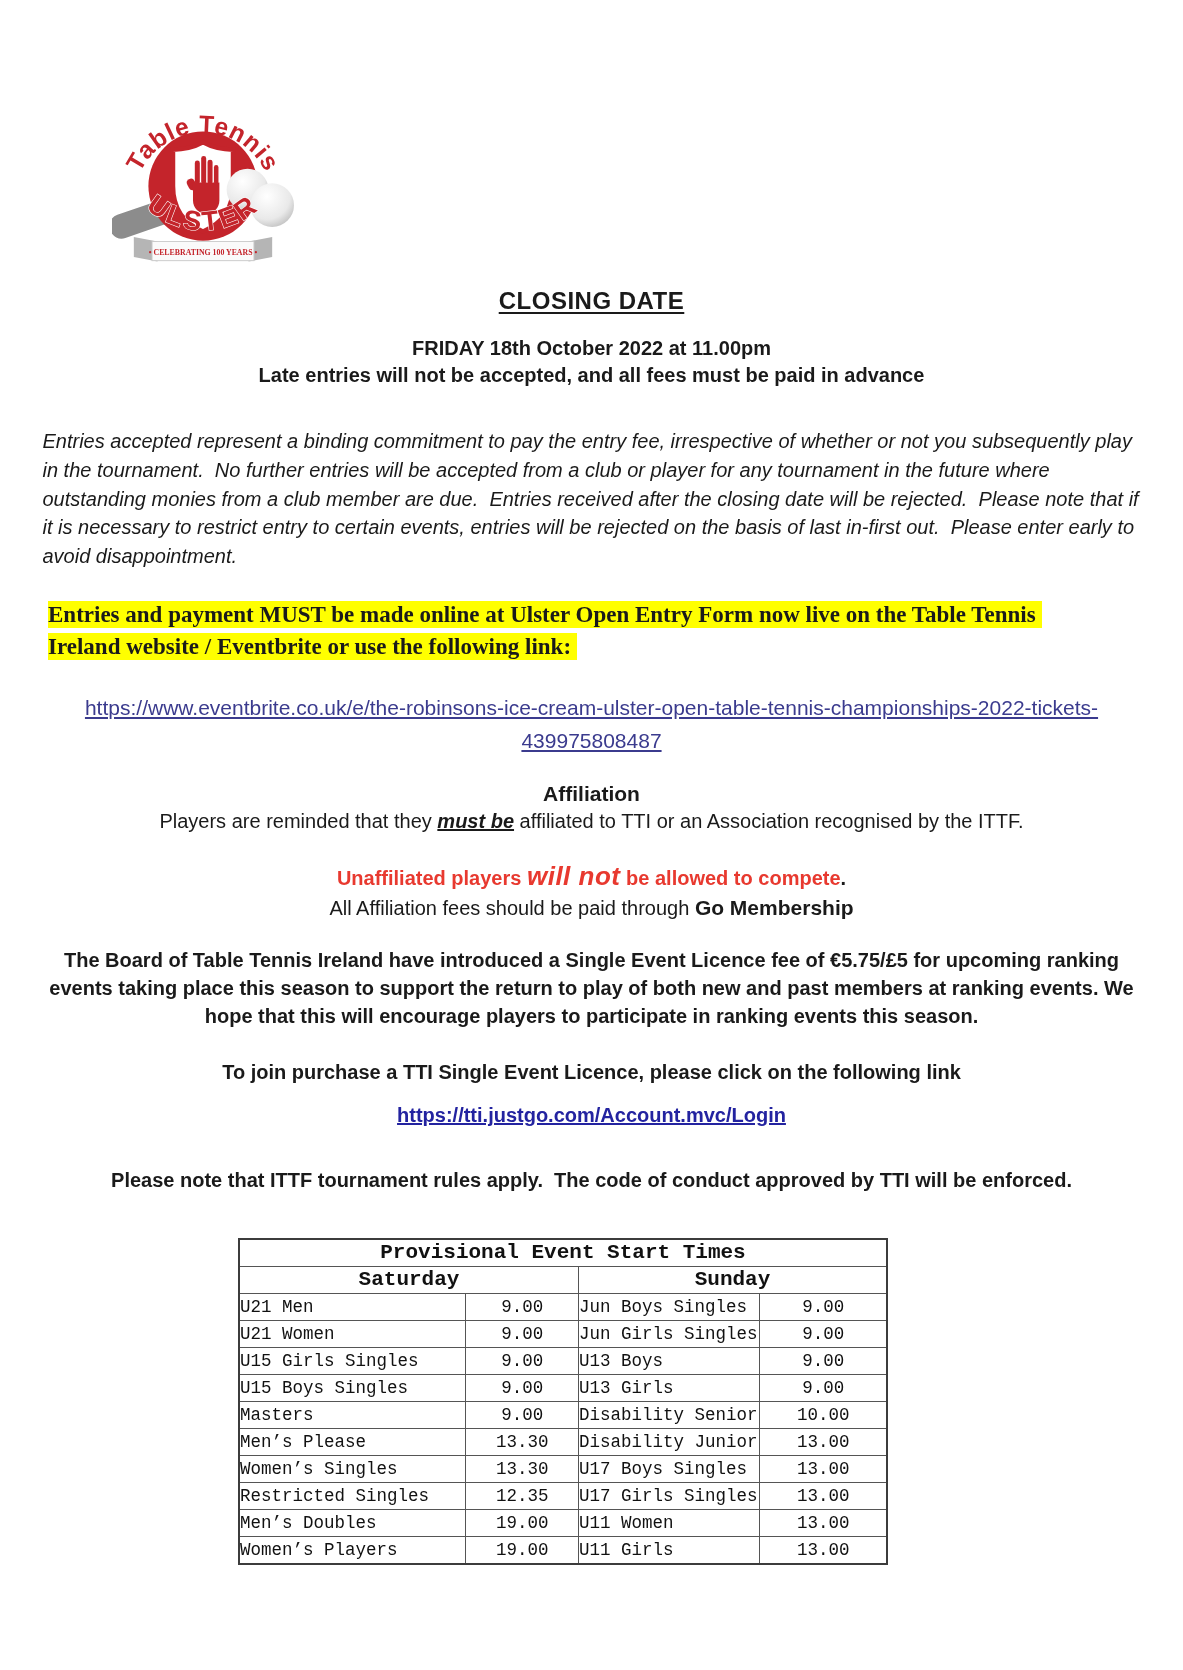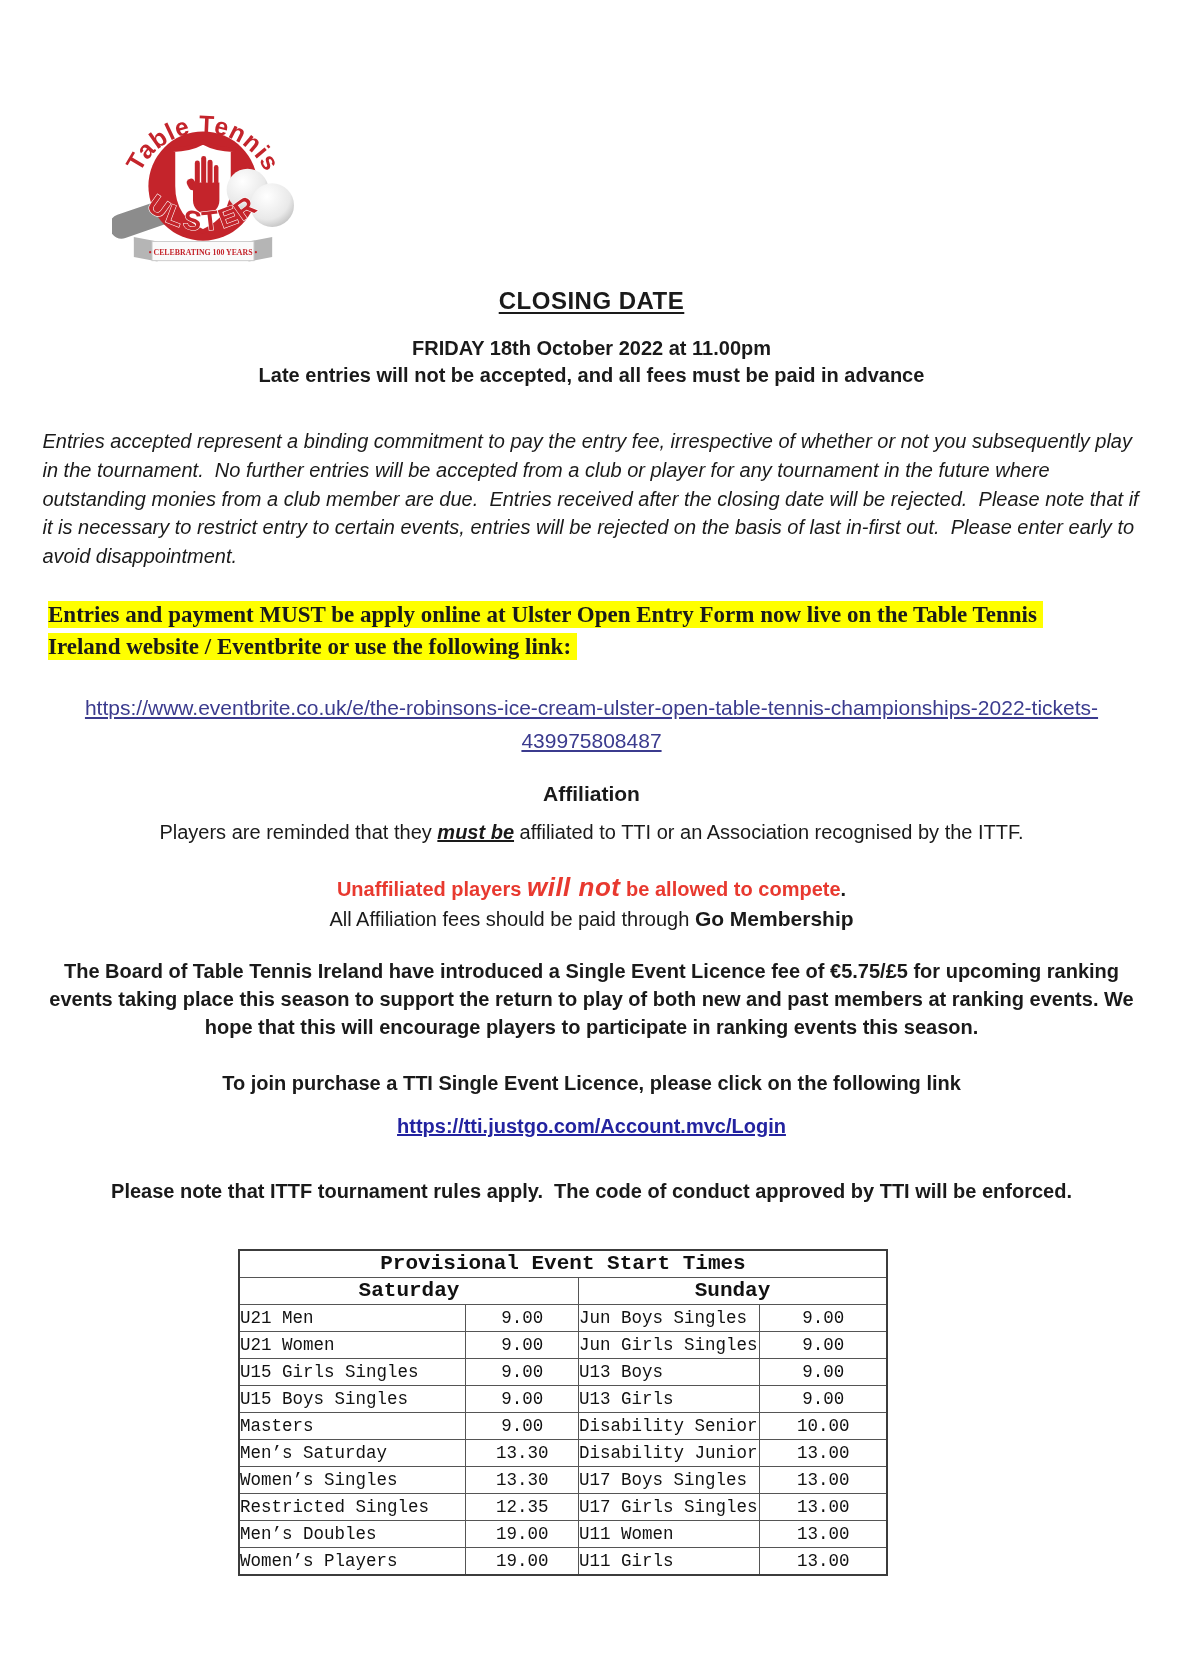--- a/index.html
+++ b/index.html
@@ -46,21 +46,21 @@
   .hl{background:#ffff00;padding:1px 6px 1px 0;}
   .eventbrite{
     margin:30px auto 0 auto;
     width:1060px;
     font-size:21px;
     line-height:1.55;
     text-align:center;
   }
   .eventbrite a{color:#3b3b8e;text-decoration:underline;word-break:break-word;}
   .aff-heading{margin-top:24px;font-size:21px;font-weight:bold;}
-  .aff-reminder{margin-top:15px;font-size:20px;}
+  .aff-reminder{margin-top:4px;font-size:20px;}
   .aff-reminder .emph{font-weight:bold;font-style:italic;text-decoration:underline;}
   .unaff{margin-top:28px;font-size:20px;font-weight:bold;color:#e8392f;}
   .unaff .willnot{font-size:26px;font-style:italic;letter-spacing:.5px;}
   .unaff .blackdot{color:#1a1a1a;}
   .fees{margin-top:4px;font-size:20px;}
   .fees .gm{font-weight:bold;font-size:21px;}
   .licence{
     margin:26px auto 0 auto;
     width:1116px;
     font-size:20px;
@@ -149,21 +149,21 @@
   </div>
 
   <div class="doc-title center">CLOSING DATE</div>
 
   <div class="deadline center">FRIDAY 18th October 2022 at 11.00pm</div>
   <div class="late-notice center">Late entries will not be accepted, and all fees must be paid in advance</div>
 
   <p class="commitment">Entries accepted represent a binding commitment to pay the entry fee, irrespective of whether or not you subsequently play in the tournament.  No further entries will be accepted from a club or player for any tournament in the future where outstanding monies from a club member are due.  Entries received after the closing date will be rejected.  Please note that if it is necessary to restrict entry to certain events, entries will be rejected on the basis of last in-first out.  Please enter early to avoid disappointment.</p>
 
   <div class="highlight-block">
-    <span class="hl">Entries and payment MUST be apply online at Ulster Open Entry Form now live on the Table Tennis</span><br>
+    <span class="hl">Entries and payment MUST be made online at Ulster Open Entry Form now live on the Table Tennis</span><br>
     <span class="hl">Ireland website / Eventbrite or use the following link:</span>
   </div>
 
   <div class="eventbrite">
     <a href="#">https://www.eventbrite.co.uk/e/the-robinsons-ice-cream-ulster-open-table-tennis-championships-2022-tickets-439975808487</a>
   </div>
 
   <div class="aff-heading center">Affiliation</div>
 
   <div class="aff-reminder center"><span>Players are reminded that they </span><span class="emph">must be</span><span> affiliated to TTI or an Association recognised by the ITTF.</span></div>
@@ -222,21 +222,21 @@
           <td class="event-cell">U13 Girls</td>
           <td class="time-cell">9.00</td>
         </tr>
         <tr>
           <td class="event-cell">Masters</td>
           <td class="time-cell">9.00</td>
           <td class="event-cell">Disability Senior</td>
           <td class="time-cell">10.00</td>
         </tr>
         <tr>
-          <td class="event-cell">Men’s Saturday</td>
+          <td class="event-cell">Men’s Please</td>
           <td class="time-cell">13.30</td>
           <td class="event-cell">Disability Junior</td>
           <td class="time-cell">13.00</td>
         </tr>
         <tr>
           <td class="event-cell">Women’s Singles</td>
           <td class="time-cell">13.30</td>
           <td class="event-cell">U17 Boys Singles</td>
           <td class="time-cell">13.00</td>
         </tr>

